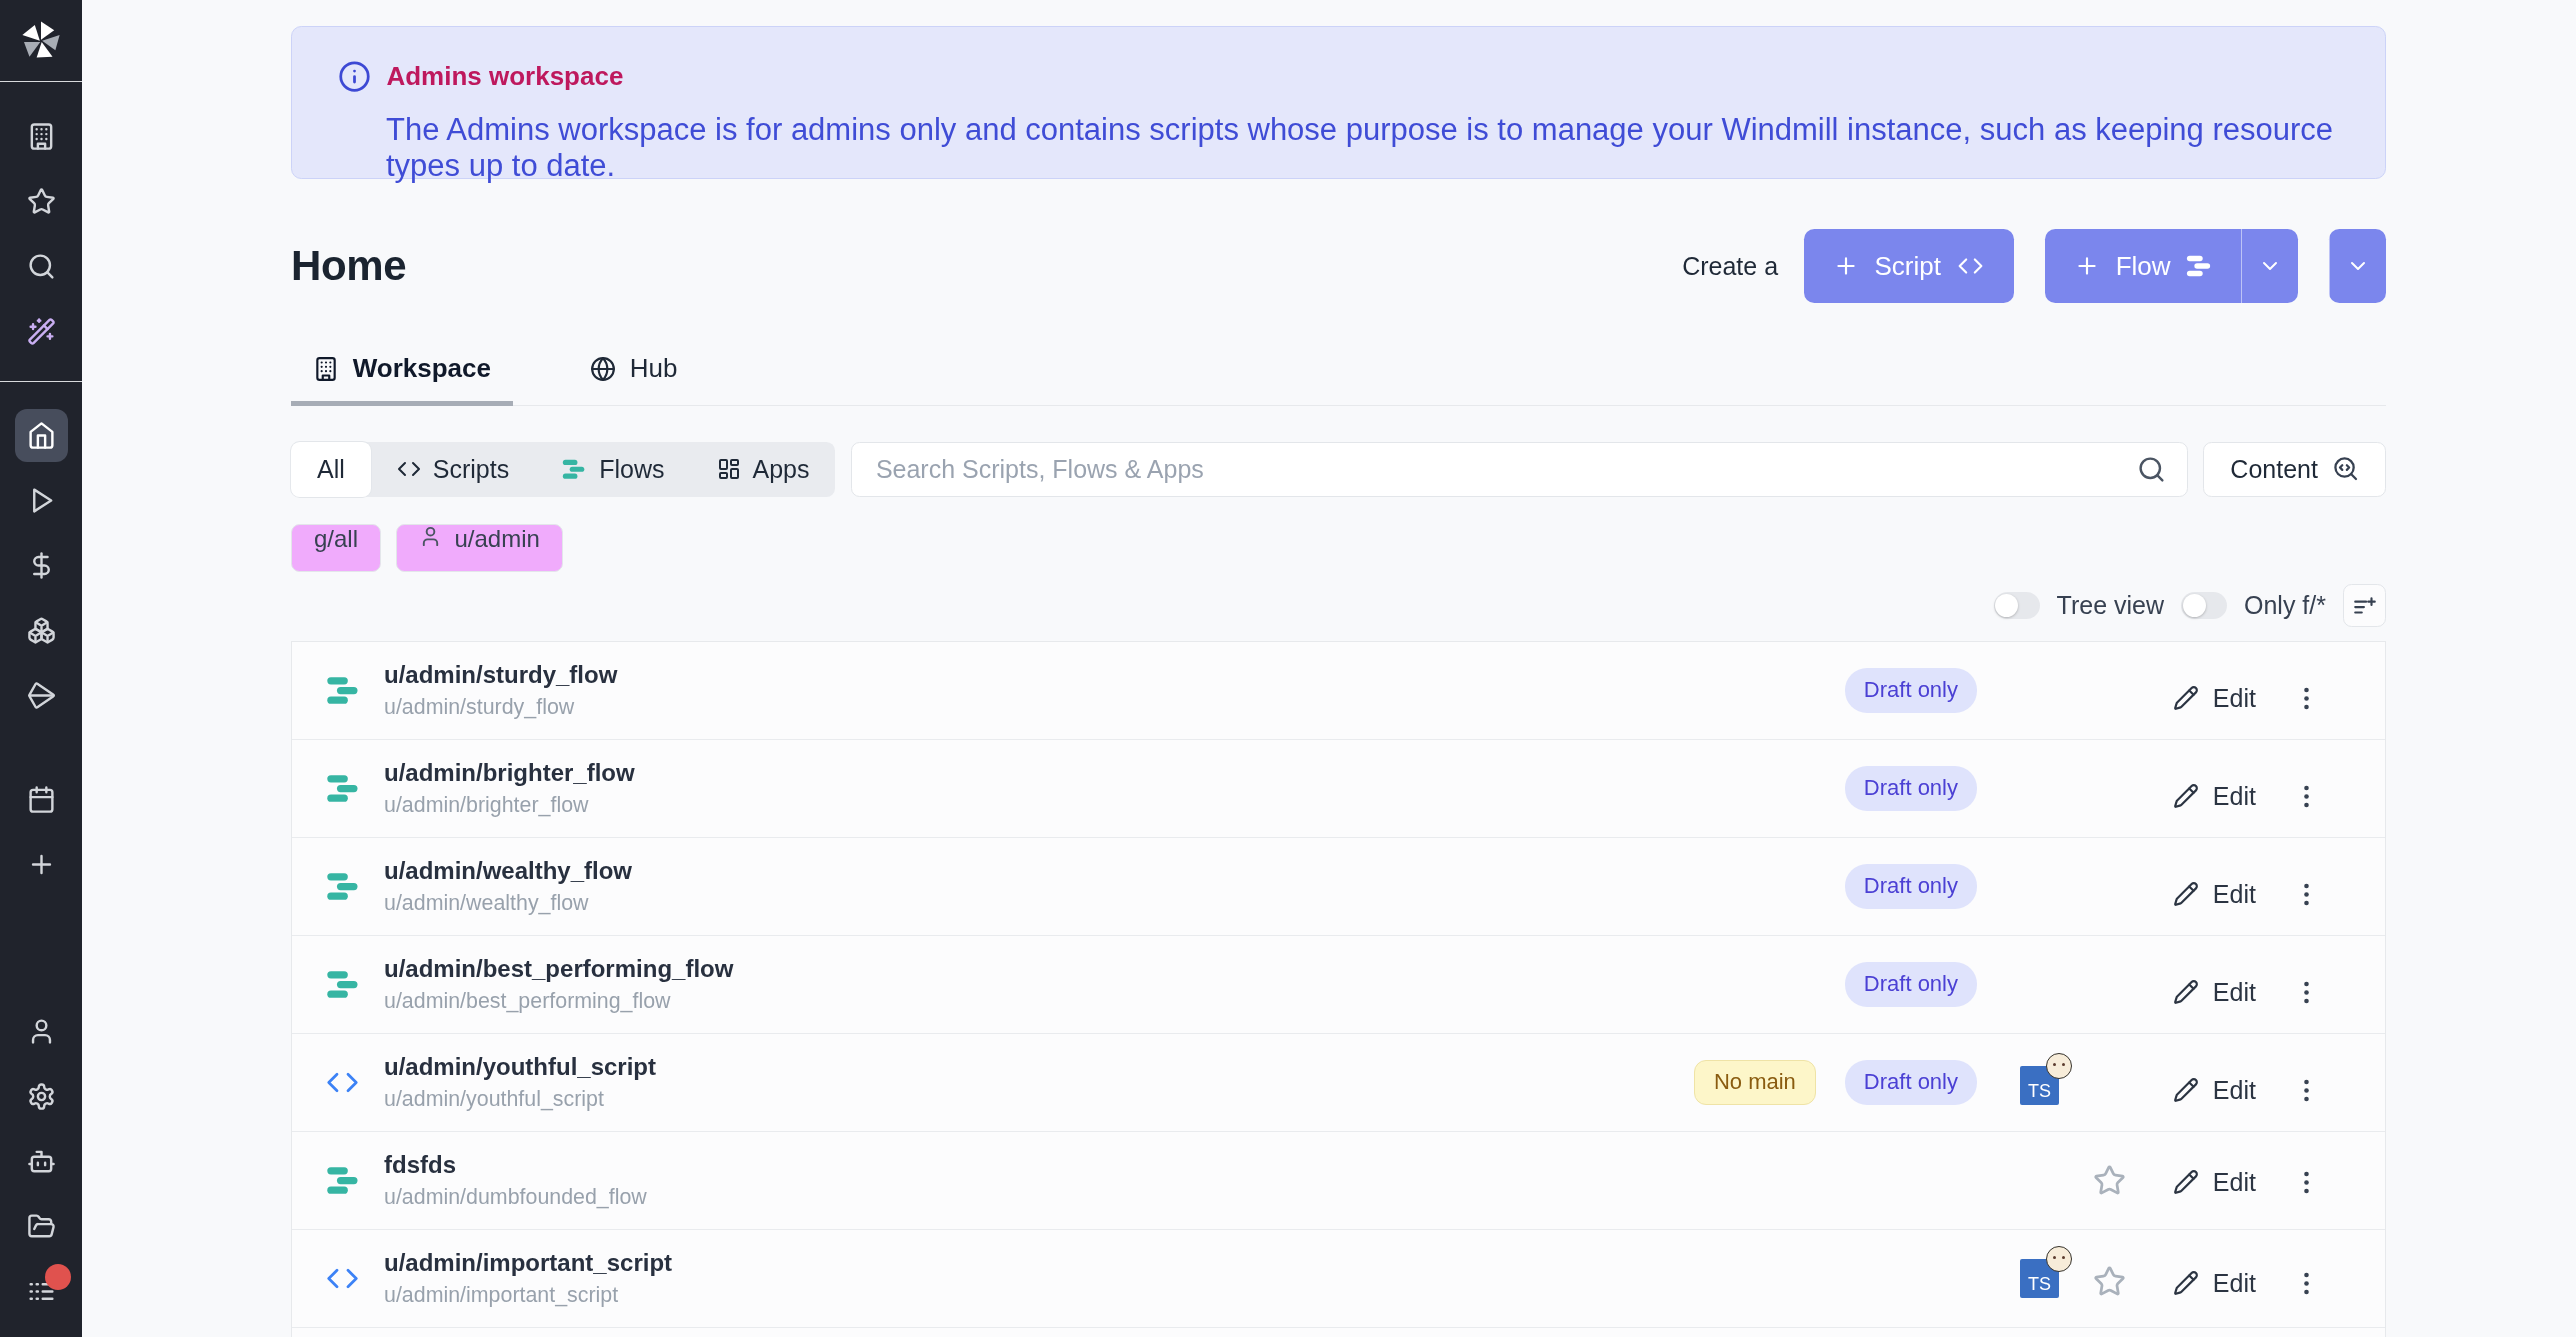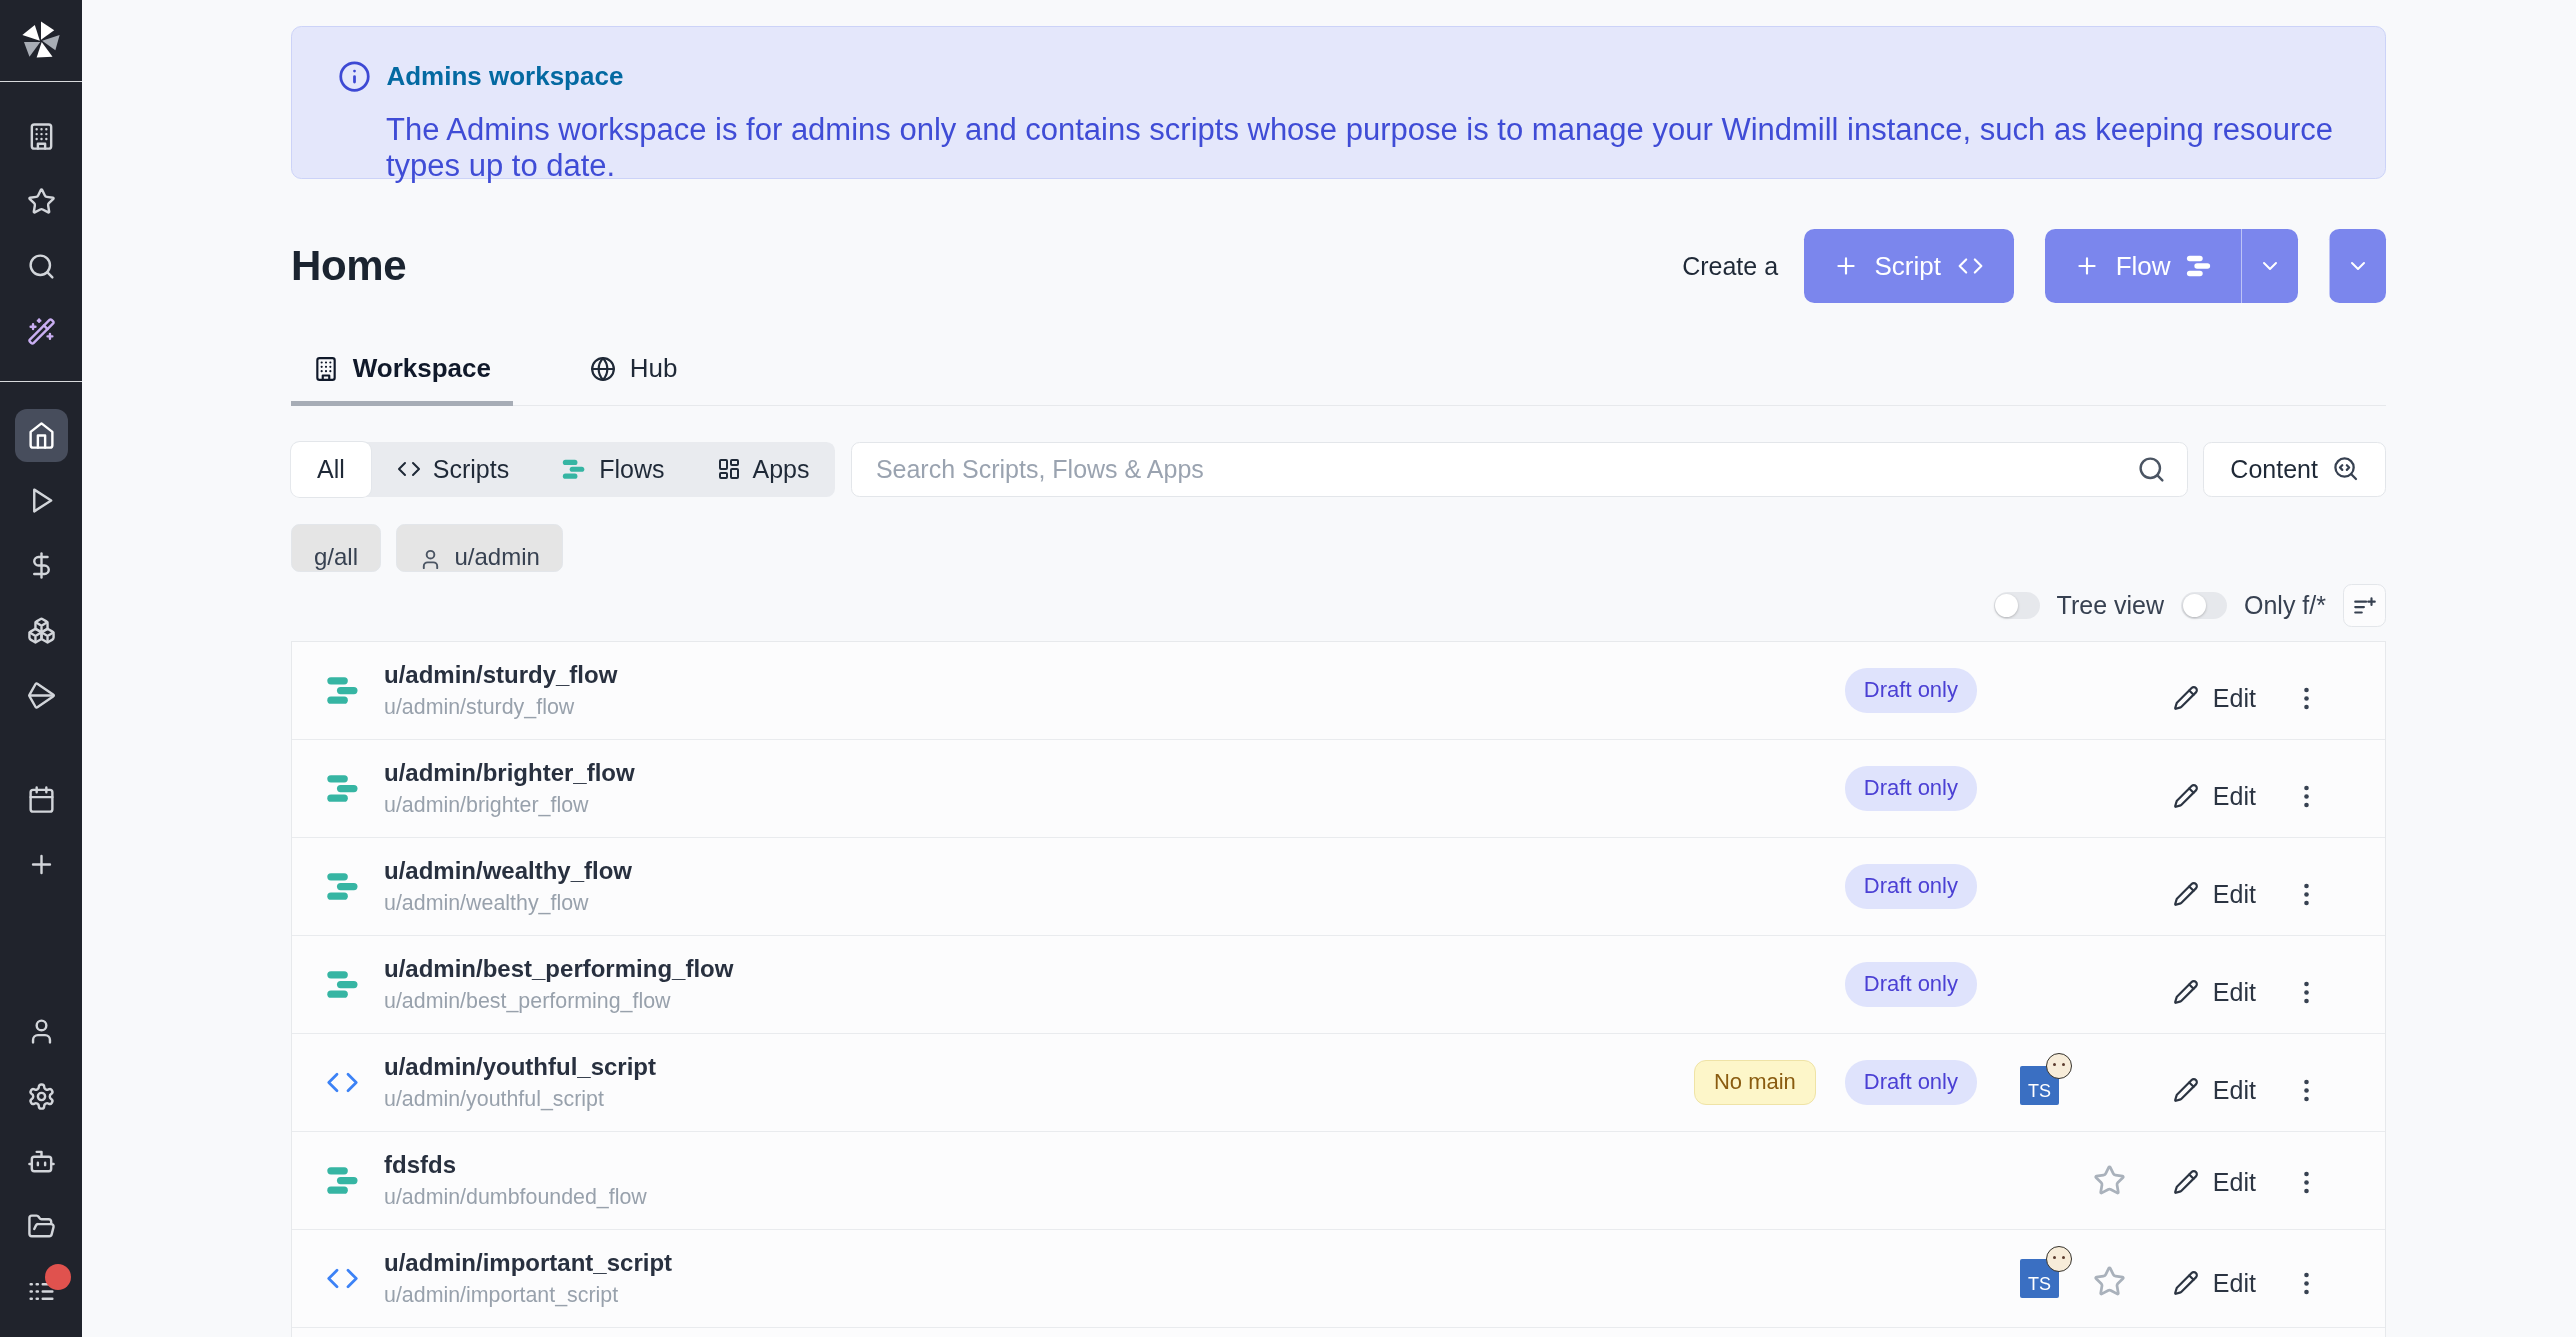--- a/index.html
+++ b/index.html
@@ -25,21 +25,21 @@
   .icon-wrap { position:relative; display:flex; align-items:center; justify-content:center; }
   .red-dot { position:absolute; top:-13.7px; right:-15.4px; width:26px; height:26px; border-radius:50%; background:#e0524e; }
 
   
   .main { margin-left:82px; padding:0 190px 0 209px; }
 
   .banner { margin-top:26px; height:153px; background:#e4e7fb; border:0.9px solid #ccd3f8;
             border-radius:10.3px; padding:33px 46px; }
   .banner-title-row { display:flex; align-items:center; gap:15.4px; }
   .banner-title-row svg { width:33px; height:33px; color:#3d49d4; flex:none; }
-  .banner-title { font-size:26px; font-weight:700; color:#0369a1; }
+  .banner-title { font-size:26px; font-weight:700; color:#be185d; }
   .banner-body { margin-top:19px; padding-left:48px; font-size:31px; color:#3f4cd6; }
 
   .header-row { display:flex; align-items:center; margin-top:50px; height:74px; }
   .page-title { font-size:42px; font-weight:700; color:#1b2430; letter-spacing:-0.4px; }
   .hspacer { flex:1; }
   .create-label { font-size:25px; color:#1f2937; margin-right:26px; }
   .btn-group { display:flex; align-items:stretch; height:74px; border-radius:10.3px; overflow:hidden;
                background:#7b86ed; color:#fff; margin-left:31px; cursor:pointer; }
   .btn-main { display:flex; align-items:center; gap:15.4px; padding:0 29px; font-size:26px; color:#fff;
               background:transparent; border:none; cursor:pointer; font-family:inherit; }
@@ -66,22 +66,22 @@
   .search-wrap input { width:100%; height:100%; border:0.9px solid #e3e6ea; border-radius:8.6px;
                        padding:0 69px 0 24px; font-size:25px; color:#1f2937; background:#fff; outline:none; font-family:inherit; }
   .search-wrap input::placeholder { color:#9aa3b0; }
   .search-wrap .search-ico { position:absolute; right:22px; top:13px; width:29px; height:29px; color:#4b5563; cursor:pointer; }
   .content-btn { height:55px; border:0.9px solid #e3e6ea; background:#fff; border-radius:8.6px;
                  display:flex; align-items:center; gap:13.7px; padding:0 26px; font-size:25px; color:#1f2937;
                  cursor:pointer; font-family:inherit; }
   .content-btn svg { width:27.4px; height:27.4px; color:#374151; }
 
   .chips-row { margin-top:27.4px; display:flex; gap:15.4px; }
-  .chip { height:48px; border:0.9px solid #e3e6ea; background:#e5e5e5; border-radius:8.6px;
-          display:flex; align-items:flex-end; gap:12px; padding:0 22px; font-size:24px; color:#374151; cursor:pointer; }
+  .chip { height:48px; border:0.9px solid #e3e6ea; background:#f0abfc; border-radius:8.6px;
+          display:flex; align-items:flex-start; gap:12px; padding:0 22px; font-size:24px; color:#374151; cursor:pointer; }
   .chip svg { width:23px; height:23px; color:#4b5563; }
 
   .view-row { margin-top:8.6px; display:flex; align-items:center; justify-content:flex-end; gap:17px; height:50px; }
   .toggle { width:46px; height:26.6px; border-radius:13.7px; background:#e6e8ec; position:relative; cursor:pointer; flex:none; }
   .toggle::after { content:""; position:absolute; left:1.7px; top:1.7px; width:23px; height:23px; background:#fff;
                    border-radius:50%; box-shadow:0 0.9px 2.6px rgba(0,0,0,.25); }
   .view-label { font-size:25px; color:#374151; }
   .filter-btn { width:43px; height:43px; border:0.9px solid #e3e6ea; border-radius:8.6px; background:#fcfcfd;
                 display:flex; align-items:center; justify-content:center; color:#374151; cursor:pointer; }
   .filter-btn svg { width:26px; height:26px; }

